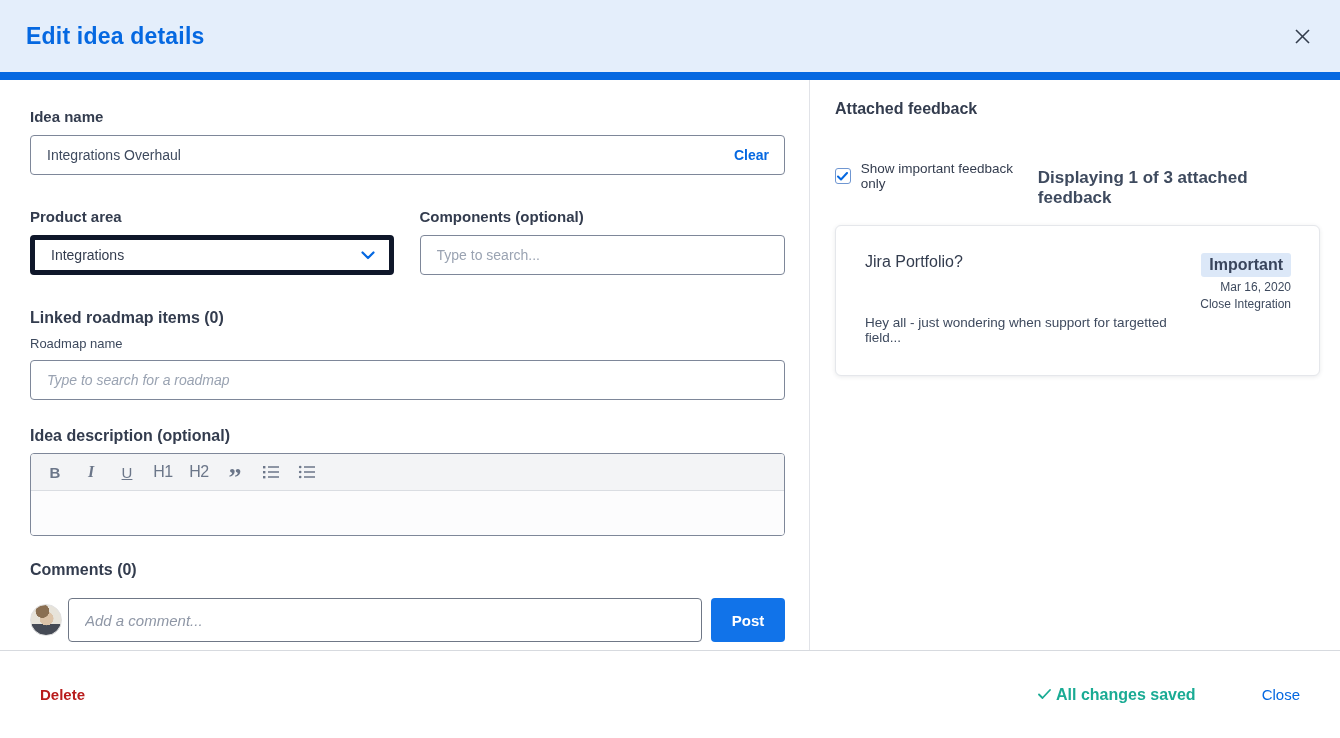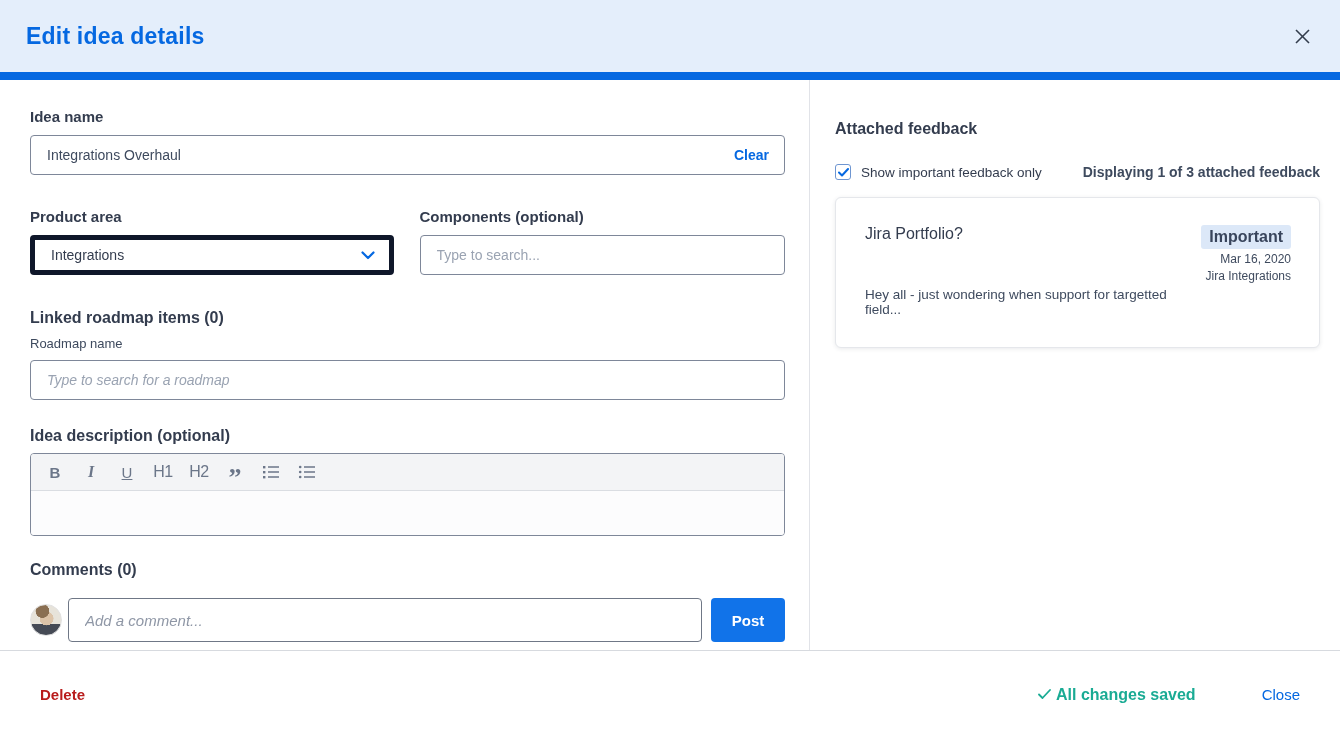--- a/index.html
+++ b/index.html
@@ -11,21 +11,21 @@
   .modal-header { position:absolute; top:0; left:0; right:0; height:72px;
     background:#e4eefb; display:flex; align-items:center; justify-content:space-between;
     padding:0 26px; }
   .modal-title { font-size:23px; font-weight:bold; color:#0568e1; letter-spacing:.2px; }
   .close-btn { width:24px; height:24px; cursor:pointer; display:flex; align-items:center; justify-content:center; }
   .accent-bar { position:absolute; top:72px; left:0; right:0; height:8px; background:#0568e1; }
 
   
   .body { position:absolute; top:80px; left:0; right:0; bottom:88px; display:flex; }
   .left-col { width:804px; border-right:1px solid #e1e3e8; padding:28px 24px 0 24px;margin-left:6px; }
-  .right-col { flex:1; padding:40px 20px 0 25px; }
+  .right-col { flex:1; padding:20px 20px 0 25px; }
 
   .field-label { font-size:15px; font-weight:bold; color:#333c4e; margin-bottom:10px; }
   .section-heading { font-size:16px; font-weight:bold; color:#333c4e; }
   .sub-label { font-size:13px; color:#3e4a5e; margin:9px 0 9px 0; }
 
   .input-wrap { position:relative; }
   .text-input { width:100%; height:40px; border:1px solid #7e8799; border-radius:4px;
     padding:0 70px 0 16px; font-size:14px; color:#3e4a5e; background:#fff;
     font-family:"Liberation Sans", sans-serif; outline:none; }
   .text-input.no-action { padding-right:29px; }
@@ -67,21 +67,21 @@
   .comment-input::placeholder { color:#8f97a6; font-style:italic; opacity:1; }
   .post-btn { width:75px; height:44px; margin-left:9px; background:#1173e9; color:#fff;
     border:none; border-radius:4px; font-size:15px; font-weight:bold; cursor:pointer;
     font-family:"Liberation Sans", sans-serif; }
 
   
   .filter-row { margin-top:26px; display:flex; align-items:center; }
   .checkbox { width:16px; height:16px; border:1.5px solid #6f96d1; border-radius:3px;
     background:#fff; display:flex; align-items:center; justify-content:center; cursor:pointer; }
   .filter-label { margin-left:10px; font-size:13.5px; color:#333c4e; }
-  .display-count { margin-left:auto; font-size:14px; font-weight:bold; color:#3e4a5e; }
+  .display-count { margin-left:auto; font-size:17px; font-weight:bold; color:#3e4a5e;margin-top:24px; }
 
   .feedback-card { margin-top:17px; background:#fff; border:1px solid #e5e7eb; border-radius:6px;
     box-shadow:0 1px 4px rgba(40,50,70,.10); padding:27px 28px 30px 29px; cursor:pointer; }
   .card-top { display:flex; justify-content:space-between; }
   .card-title { font-size:16px; font-weight:normal; color:#333c4e; }
   .card-meta { text-align:right; }
   .badge { display:inline-block; background:#dce8f8; color:#39455c; font-size:16px;
     font-weight:bold; padding:3px 8px; border-radius:3px; }
   .meta-line { font-size:12px; color:#3e4a5e; margin-top:3px; }
   .card-excerpt { margin-top:4px; font-size:13.5px; color:#3e4a5e; max-width:330px; }
@@ -206,21 +206,21 @@
         <div class="filter-label">Show important feedback only</div>
         <div class="display-count">Displaying 1 of 3 attached feedback</div>
       </div>
 
       <div class="feedback-card">
         <div class="card-top">
           <div class="card-title">Jira Portfolio?</div>
           <div class="card-meta">
             <span class="badge">Important</span>
             <div class="meta-line">Mar 16, 2020</div>
-            <div class="meta-line">Jira Integrations</div>
+            <div class="meta-line">Close Integration</div>
           </div>
         </div>
         <div class="card-excerpt">Hey all - just wondering when support for targetted field...</div>
       </div>
     </div>
 
   </div>
 
   <div class="modal-footer">
     <div class="delete-link">Delete</div>

